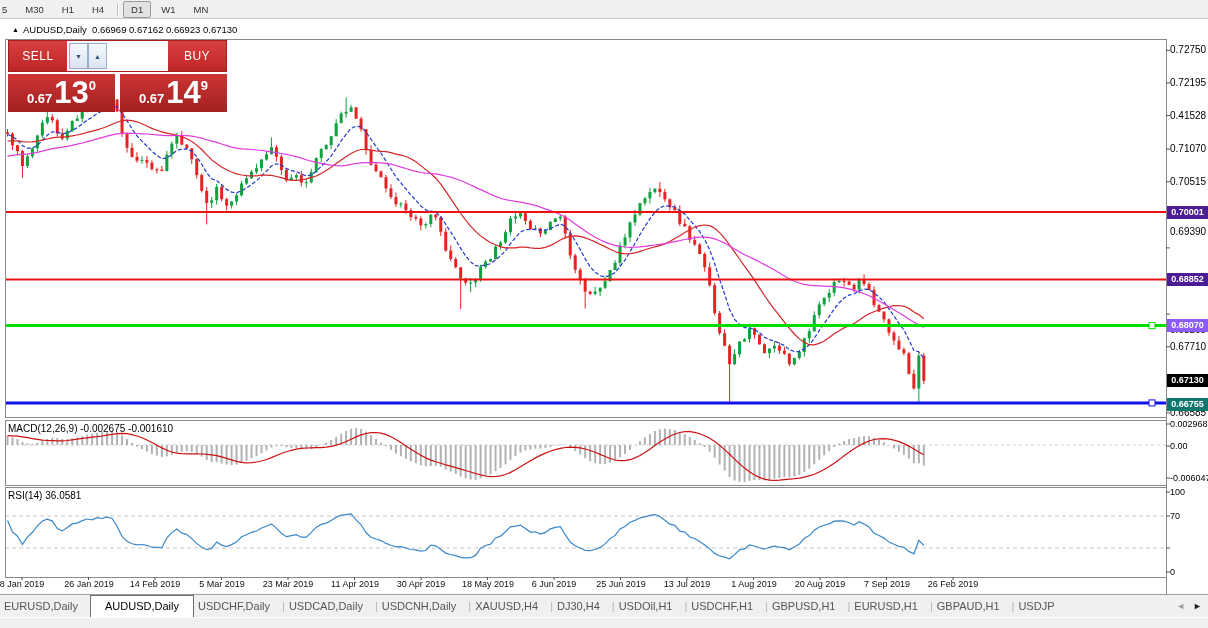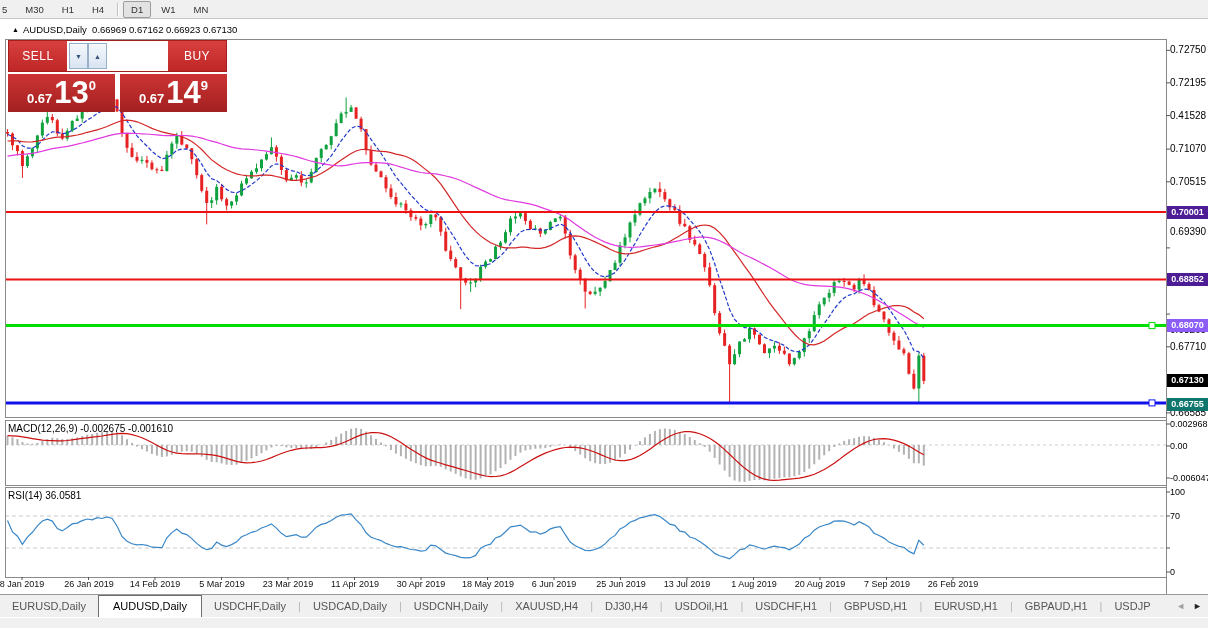--- a/index.html
+++ b/index.html
@@ -49,21 +49,21 @@
   .ax-badge { position:absolute; left:1167px; width:41px; height:13px; font-size:9px; font-weight:bold;
     color:#fff; text-align:center; line-height:13px; }
   .sub-label { position:absolute; font-size:9px; color:#000; line-height:10px;text-align:center; }
 
   
   .date-label { position:absolute; top:560px; font-size:9px; color:#111; transform:translateX(-50%); }
 
   
   #tabbar { position:absolute; left:0; top:594px; width:1208px; height:23px; background:#f0f0f0;
     border-top:1px solid #9a9a9a; display:flex; align-items:flex-end; }
-  .tab { font-size:11px; color:#555; padding:4px 12px 5px 12px; white-space:nowrap; position:relative; }
+  .tab { font-size:11px; color:#555; padding:4px 12px 5px 4px; white-space:nowrap; position:relative; }
   .tab.active { background:#fff; color:#000; border:1px solid #6e6e6e; border-bottom:none;
     padding:4px 14px 6px 14px; margin-bottom:-1px; }
   .tab-sep { color:#b5b5b5; font-size:11px; padding-bottom:5px; }
   #tab-arrows { margin-left:auto; display:flex; align-items:center; height:100%; padding-right:6px; gap:8px; }
   .tab-arrow { font-size:9px; }
   #arrow-left { color:#a0a0a0; }
   #arrow-right { color:#222; }
 
   #bottom-strip { position:absolute; left:0; top:617px; width:1208px; height:11px; background:#f0f0f0;
     border-top:1px solid #fff; }

